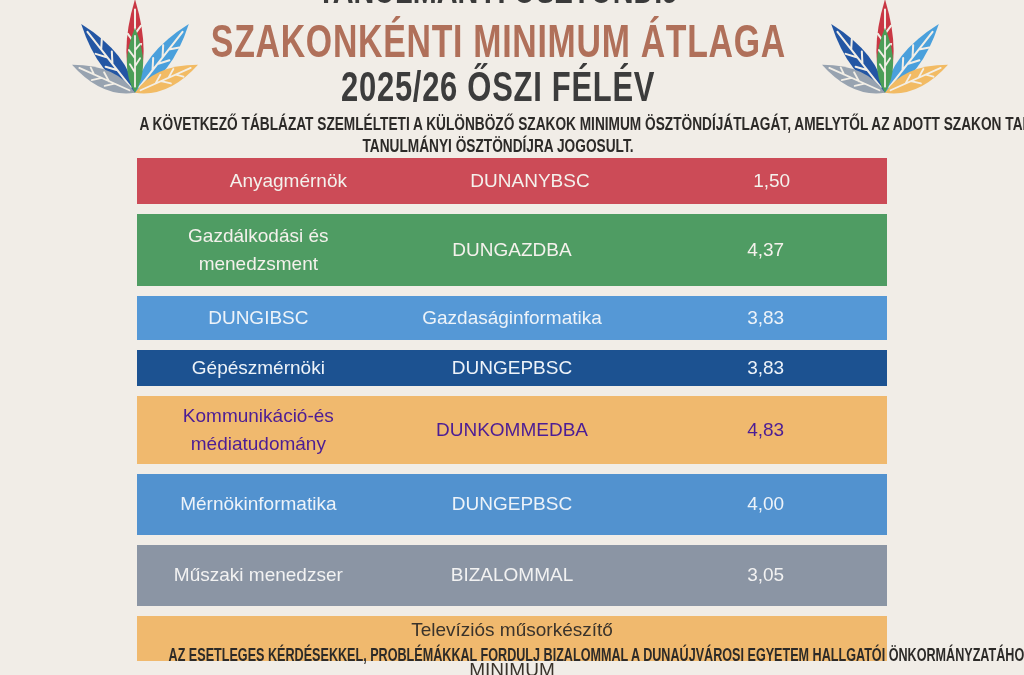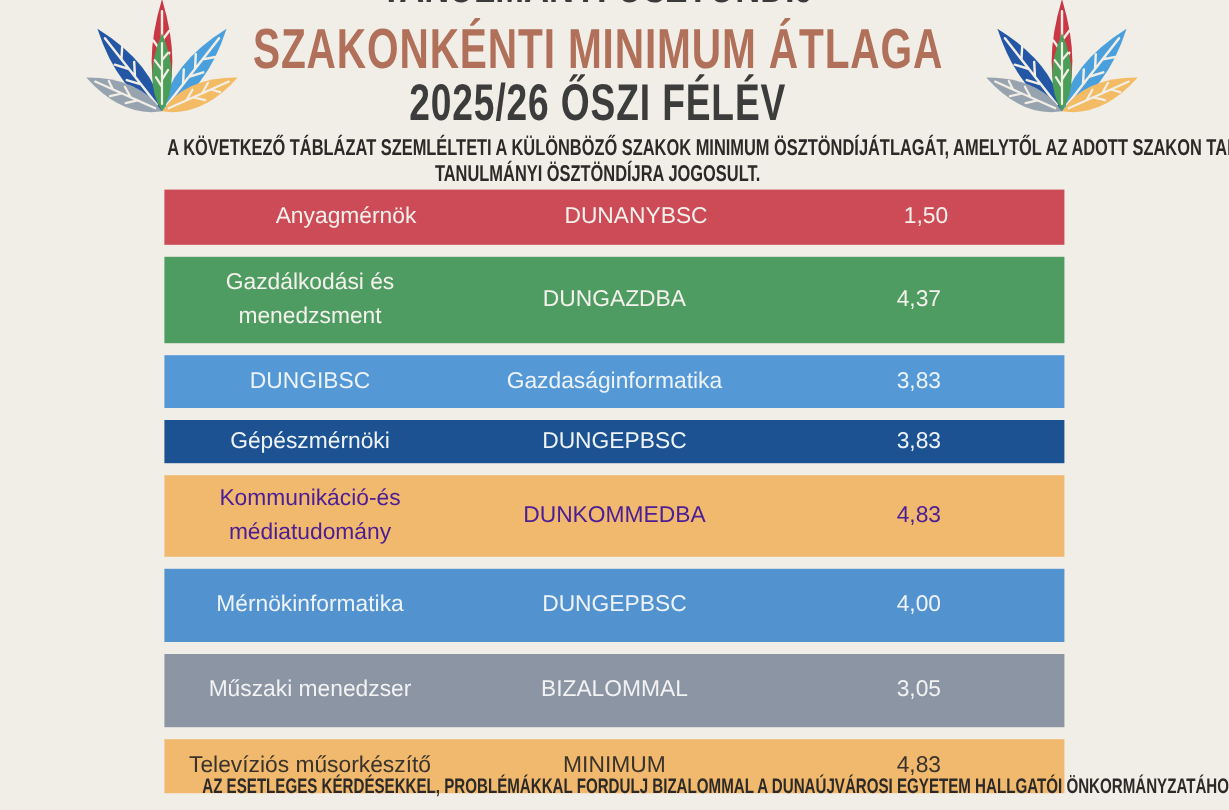--- a/index.html
+++ b/index.html
@@ -135,21 +135,21 @@
   <div class="trow r5" style="background-color: rgb(82, 146, 207); color: rgb(237, 243, 249);">
     <div class="cell">Mérnökinformatika</div>
     <div class="cell">DUNGEPBSC</div>
     <div class="cell">4,00</div>
   </div>
   <div class="trow r6" style="background-color: rgb(139, 149, 164); color: rgb(242, 242, 242);">
     <div class="cell">Műszaki menedzser</div>
     <div class="cell">BIZALOMMAL</div>
     <div class="cell">3,05</div>
   </div>
-  <div class="trow r7" style="background-color: rgb(240, 185, 110); color: rgb(58, 51, 43);">
+  <div class="trow r7" style="background-color: rgb(240, 185, 110); color: rgb(58, 51, 43); flex-direction: column;">
     <div class="cell">Televíziós műsorkészítő</div>
     <div class="cell">MINIMUM</div>
     <div class="cell">4,83</div>
   </div>
 </div>
 
 <div class="center-line footer-note">
   <span class="condensed">AZ ESETLEGES KÉRDÉSEKKEL, PROBLÉMÁKKAL FORDULJ BIZALOMMAL A DUNAÚJVÁROSI EGYETEM HALLGATÓI ÖNKORMÁNYZATÁHOZ.</span>
 </div>
 

